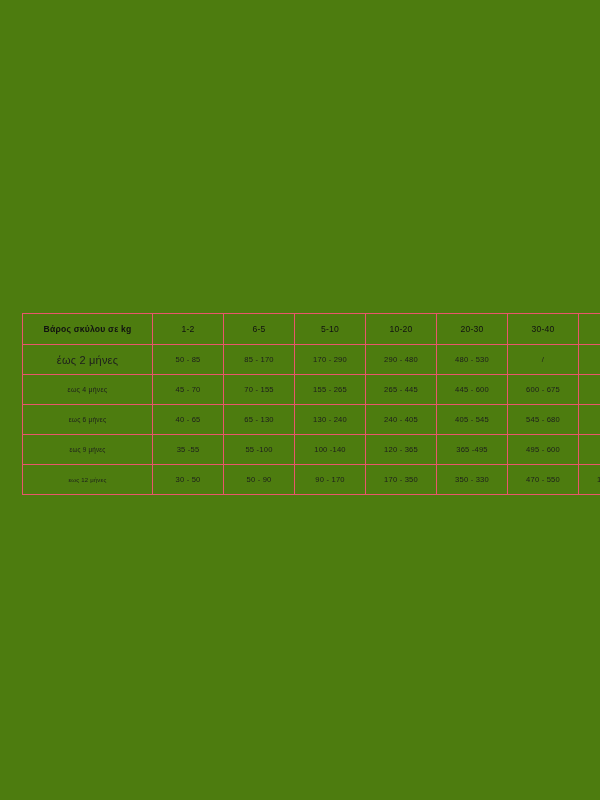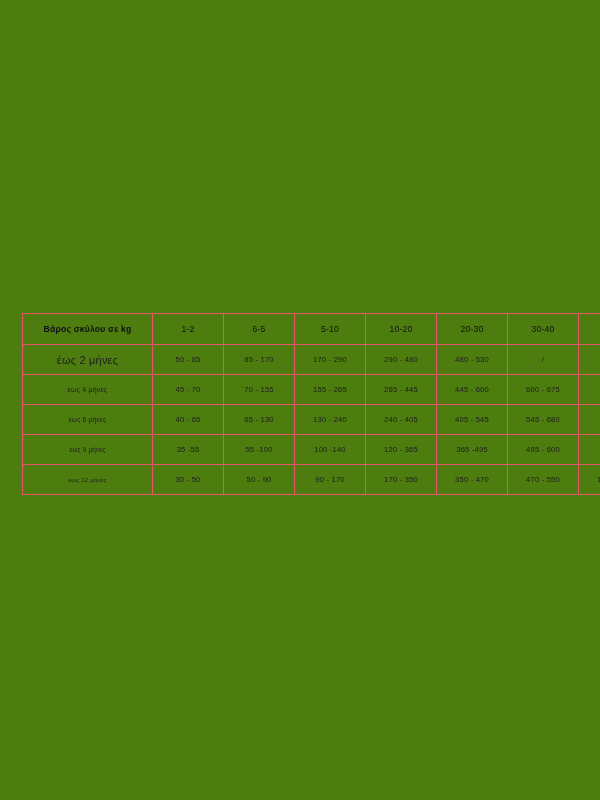--- a/index.html
+++ b/index.html
@@ -143,20 +143,20 @@
           <td class="val">495 - 600</td>
           <td class="val">/</td>
         </tr>
 
         <tr class="r5">
           <td class="rowhead">εως 12 μήνες</td>
           <td class="val">30 - 50</td>
           <td class="val">50 - 90</td>
           <td class="val">90 - 170</td>
           <td class="val">170 - 350</td>
-          <td class="val">350 - 470</td>
+          <td class="val">350 - 330</td>
           <td class="val">470 - 550</td>
           <td class="val">13γρ/κιλό</td>
         </tr>
       </tbody>
     </table>
   </div>
 </div>
 
 </body></html>

